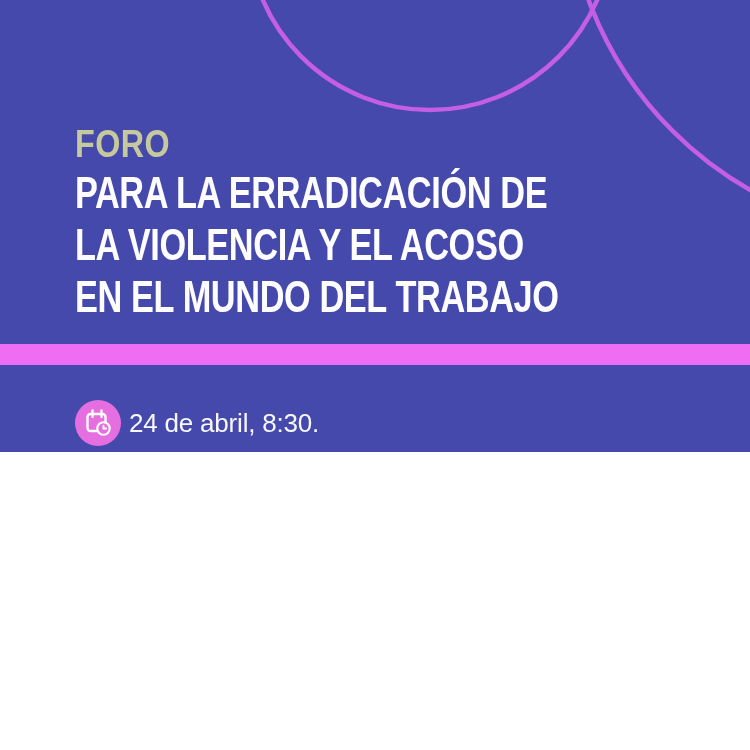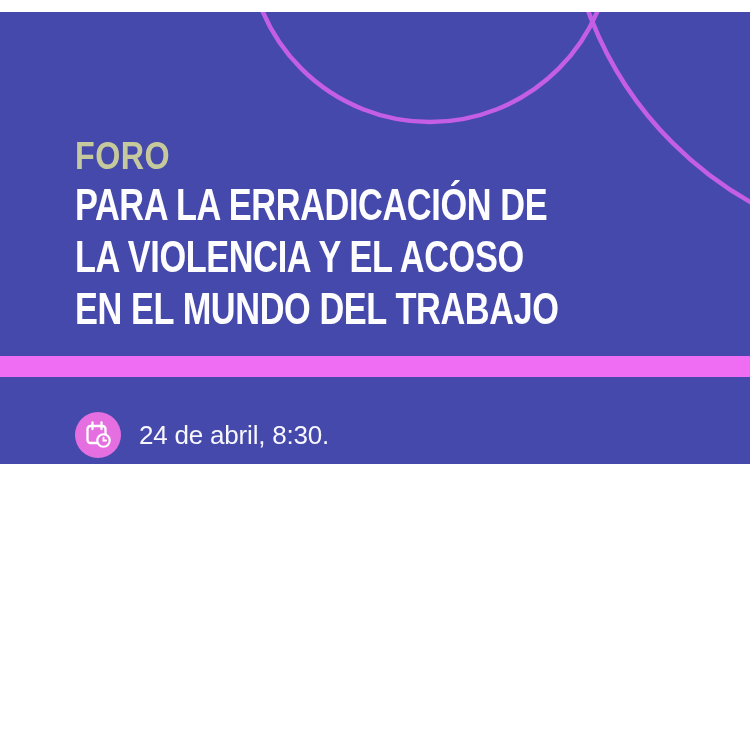--- a/index.html
+++ b/index.html
@@ -4,21 +4,21 @@
 <style>
   html,body { margin:0; padding:0; background:#2b2b33; }
   * { box-sizing:border-box; }
   .poster {
     position:relative; width:750px; height:750px; overflow:hidden;
     background:#FFFFFF;
     font-family:"Liberation Sans", sans-serif;
   }
   
   .hero {
-    position:absolute; left:0; top:12px; width:750px; height:452px;
+    position:absolute; left:0; top:0; width:750px; height:452px;
     background:#4649AC; overflow:hidden;
   }
   .decor { position:absolute; left:0; top:0; }
   .kicker {
     position:absolute; left:75px; top:123px;
     font-size:38px; font-weight:800; color:#C6C99B;
     transform:scaleX(0.85); transform-origin:left top;
     white-space:nowrap; letter-spacing:0.5px;
   }
   .title {
@@ -26,21 +26,21 @@
     font-size:44px; font-weight:800; color:#FDFDFF;
     line-height:52px; letter-spacing:-0.5px;
     transform:scaleX(0.78); transform-origin:left top;
     white-space:nowrap;
   }
   .bar {
     position:absolute; left:0; top:344px; width:750px; height:21px;
     background:#EE6DF2;
   }
   .info-row {
-    position:absolute; left:75px; display:flex; align-items:center; gap:18px;
+    position:absolute; left:75px; display:flex; align-items:center; gap:8px;
   }
   .info-row.date { top:400px; }
   .info-row.loc  { top:459px; }
   .badge { width:46px; height:46px; flex:0 0 46px; }
   .info-text {
     color:#F7F7FD; font-size:26px; font-weight:400; line-height:31px;
     letter-spacing:-0.2px; white-space:nowrap;
   }
   
   .footer {

